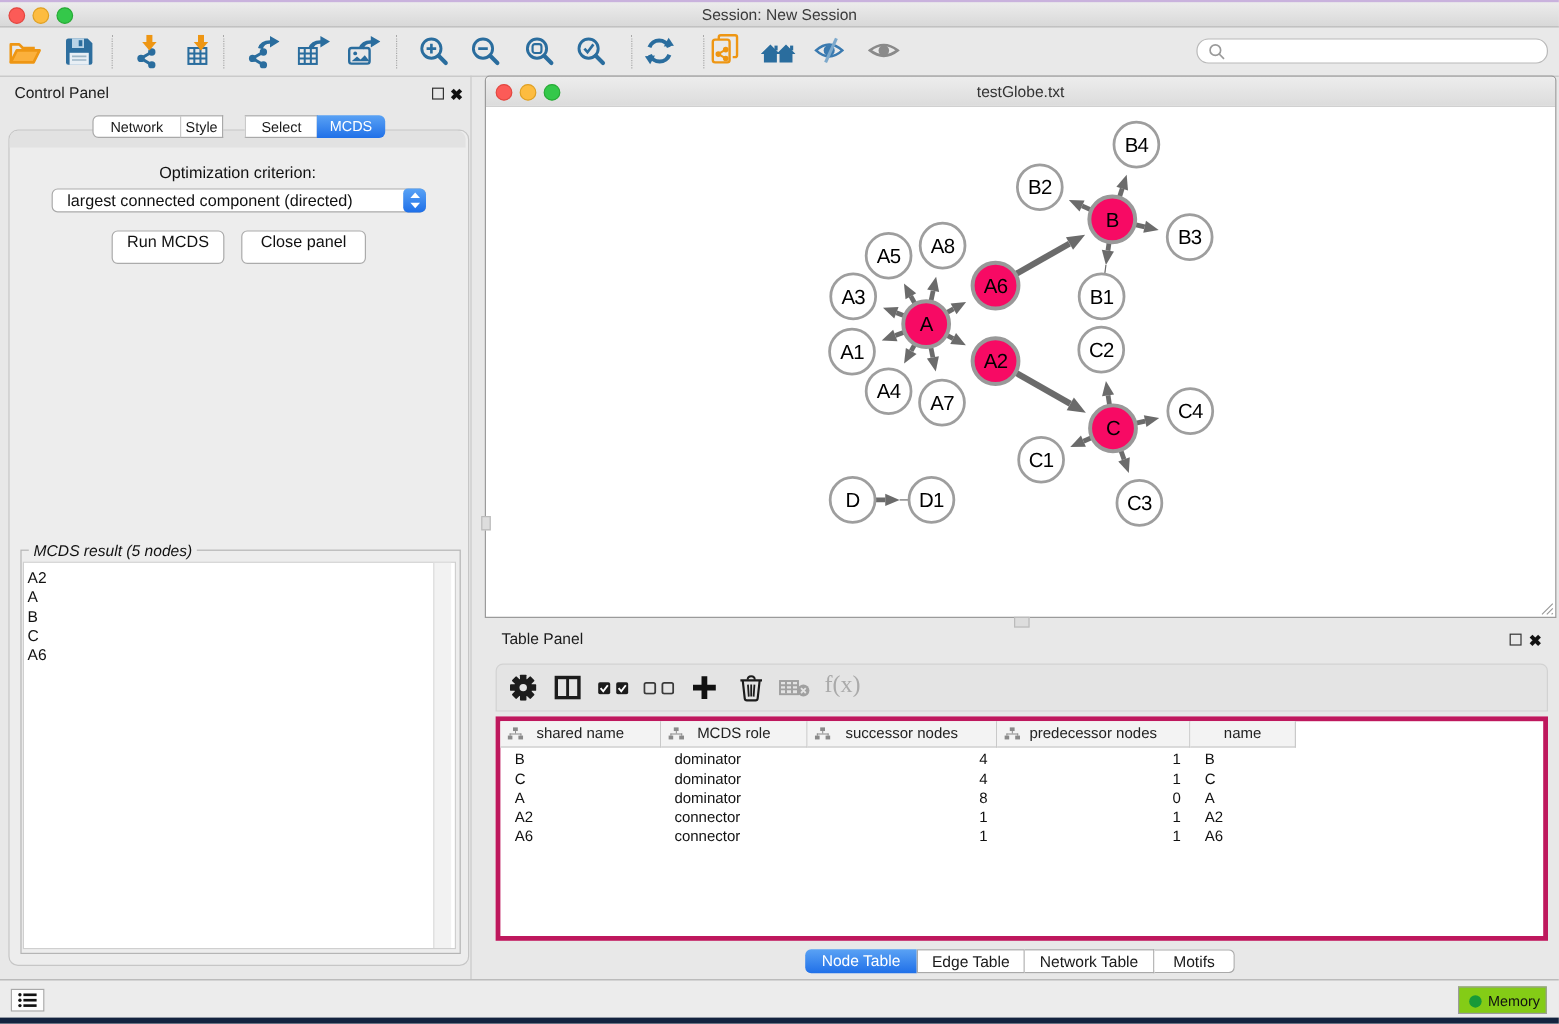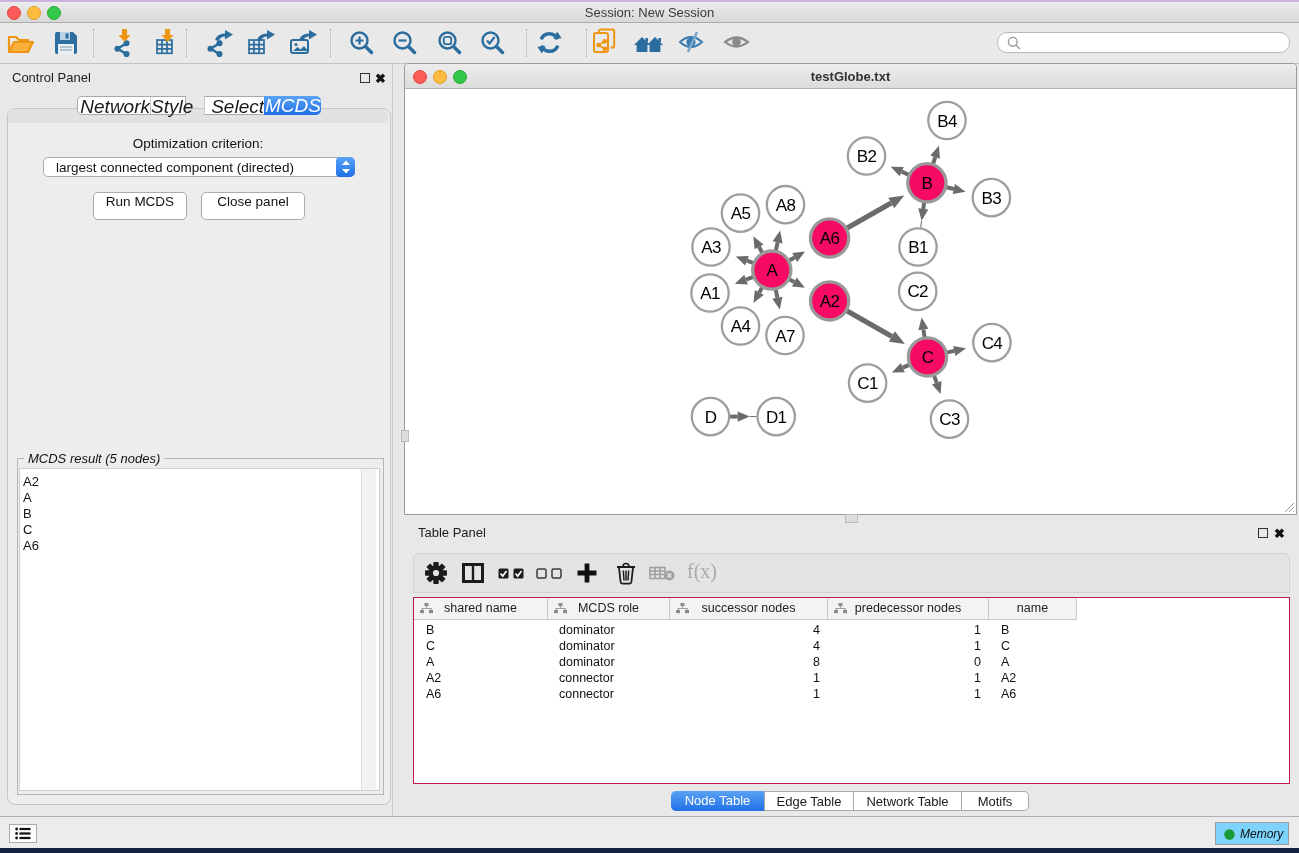--- a/index.html
+++ b/index.html
@@ -16,22 +16,22 @@
 .ticon{position:absolute;top:7px;}
 #searchbox{left:997px;top:9px;width:291px;height:19px;background:#fff;
  border:1px solid #b9b9b9;border-radius:10px;}
 
 #cp-title{left:12px;top:70px;font-size:13px;color:#1c1c1c;}
 #cp-float{left:360px;top:73px;width:8px;height:8px;border:1.6px solid #333;}
 #cp-close{left:375px;top:71px;font-size:13px;font-weight:bold;color:#111;}
 #cp-panel{left:7px;top:108px;width:382px;height:695px;background:#ededed;
  border:1px solid #c6c6c6;border-radius:8px;}
 #cp-panel-band{left:8px;top:109px;width:380px;height:14px;background:#e2e2e2;border-radius:7px 7px 0 0;}
-.tab{position:absolute;top:96px;height:19px;line-height:19px;text-align:right;
- font-size:19px;color:#1a1a1a;background:#fff;border:1px solid #a9a9a9;box-sizing:border-box;font-style:italic;}
+.tab{position:absolute;top:96px;height:19px;line-height:19px;text-align:center;
+ font-size:12px;color:#1a1a1a;background:#fff;border:1px solid #a9a9a9;box-sizing:border-box;}
 #tabN{left:77px;width:74px;border-radius:5px 0 0 5px;}
 #tabSt{left:150px;width:36px;border-left:1px solid #c9c9c9;}
 #tabSe{left:204px;width:61px;border-left:1px solid #c9c9c9;}
 #tabM{left:264px;width:57px;border:none;color:#fff;border-radius:0 5px 5px 0;
  background:linear-gradient(#5aa2f4,#2070e8);}
 #optlabel{left:7px;top:136px;width:382px;text-align:center;font-size:13.5px;color:#111;}
 #combo{left:43px;top:157px;width:312px;height:20px;background:#fff;border:1px solid #ababab;
  border-radius:5px;box-sizing:border-box;}
 #combo span{position:absolute;left:12px;top:2px;font-size:13.5px;color:#111;}
 #combocap{position:absolute;right:-1px;top:-1px;width:19px;height:20px;border-radius:4px 5px 5px 4px;
@@ -40,47 +40,47 @@
  border:1px solid #ababab;border-radius:5px;text-align:center;font-size:13.5px;color:#111;box-sizing:border-box;}
 #btnRun{left:93px;width:94px;white-space:nowrap;}
 #btnClose{left:201px;width:104px;white-space:nowrap;}
 #groupbox{left:17px;top:458px;width:365px;height:335px;border:1px solid #b5b5b5;}
 #grouptitle{left:24px;top:451px;background:#ededed;padding:0 4px;font-size:13px;color:#111;font-style:italic;}
 #mlist{left:19px;top:468px;width:361px;height:323px;background:#fff;border:1px solid #cfcfcf;box-sizing:border-box;padding-top:5px;}
 #mlist div{margin-left:3px;font-size:13px;color:#111;height:16px;line-height:16px;}
 #mscroll{left:361px;top:469px;width:14px;height:321px;background:#f2f2f2;border-left:1px solid #ddd;}
 #cp-edge{left:392px;top:63px;width:1px;height:753px;background:#c8c8c8;}
 
-#nw{left:404px;top:63px;width:893px;height:452px;background:#fff;border:1px solid #9b9b9b;box-sizing:border-box;border-radius:4px 4px 0 0;font-weight:bold;}
+#nw{left:404px;top:63px;width:893px;height:452px;background:#fff;border:1px solid #9b9b9b;box-sizing:border-box;border-radius:4px 4px 0 0;}
 #nw-tb{position:absolute;left:0;top:0;width:891px;height:24px;
  background:linear-gradient(#ededed,#dcdcdc);border-bottom:1px solid #b2b2b2;border-radius:4px 4px 0 0;}
 #nw-title{position:absolute;left:0;top:5px;width:891px;text-align:center;font-size:13px;color:#333;}
 
 #tp-title{left:418px;top:525px;font-size:13px;color:#1c1c1c;}
 #tp-float{left:1258px;top:528px;width:8px;height:8px;border:1.6px solid #333;}
 #tp-close{left:1274px;top:526px;font-size:13px;font-weight:bold;color:#111;}
 #tp-toolbar{left:413px;top:553px;width:877px;height:40px;background:#e4e4e4;
  border:1px solid #d2d2d2;border-radius:6px 6px 0 0;box-sizing:border-box;}
-#ttable{left:413px;top:597px;width:877px;height:187px;background:#fff;border:1px solid #be185d;box-sizing:border-box;}
+#ttable{left:413px;top:597px;width:877px;height:187px;background:#fff;border:4px solid #be185d;box-sizing:border-box;}
 .hcell{position:absolute;top:0;height:22px;background:#f3f3f3;border-right:1px solid #c9c9c9;
  border-bottom:1px solid #c9c9c9;box-sizing:border-box;font-size:12.5px;color:#222;}
 .hlab{position:absolute;top:3px;width:100%;text-align:center;}
 .cell{position:absolute;font-size:12.5px;color:#111;height:16px;line-height:16px;}
 .btab{position:absolute;top:791px;height:20px;line-height:19px;text-align:center;font-size:13px;
  color:#1a1a1a;background:#fff;border:1px solid #a9a9a9;box-sizing:border-box;}
 #btabN{left:671px;width:93px;border-radius:5px 0 0 5px;border:none;color:#fff;
  background:linear-gradient(#5aa2f4,#2070e8);}
 #btabE{left:764px;width:90px;}
 #btabNet{left:854px;width:108px;border-left:none;}
 #btabM{left:962px;width:67px;border-left:none;border-radius:0 5px 5px 0;}
 
 #statusbar{left:0;top:816px;width:1299px;height:32px;background:#ececec;border-top:1px solid #b0b0b0;box-sizing:border-box;}
 #listbtn{left:9px;top:824px;width:28px;height:19px;background:#fdfdfd;border:1px solid #a9a9a9;box-sizing:border-box;}
-#membtn{left:1215px;top:822px;width:74px;height:23px;background:#7dd3fc;border:1px solid #9c9c9c;box-sizing:border-box;
- font-size:12px;color:#111;font-style:italic;}
+#membtn{left:1215px;top:822px;width:74px;height:23px;background:#84cc16;border:1px solid #9c9c9c;box-sizing:border-box;
+ font-size:12px;color:#111;}
 </style></head>
 <body>
 <div class="abs" id="deskTop"></div>
 <div class="abs" id="titlebar">
   <div class="tl" style="left:7px;background:#fc5b57;border:0.5px solid #e2463f;"></div>
   <div class="tl" style="left:27px;background:#fdbc40;border:0.5px solid #dfa023;"></div>
   <div class="tl" style="left:47px;background:#34c84a;border:0.5px solid #27aa35;"></div>
 </div>
 <div class="abs" id="titletext">Session: New Session</div>
 <div class="abs" id="toolbar">

